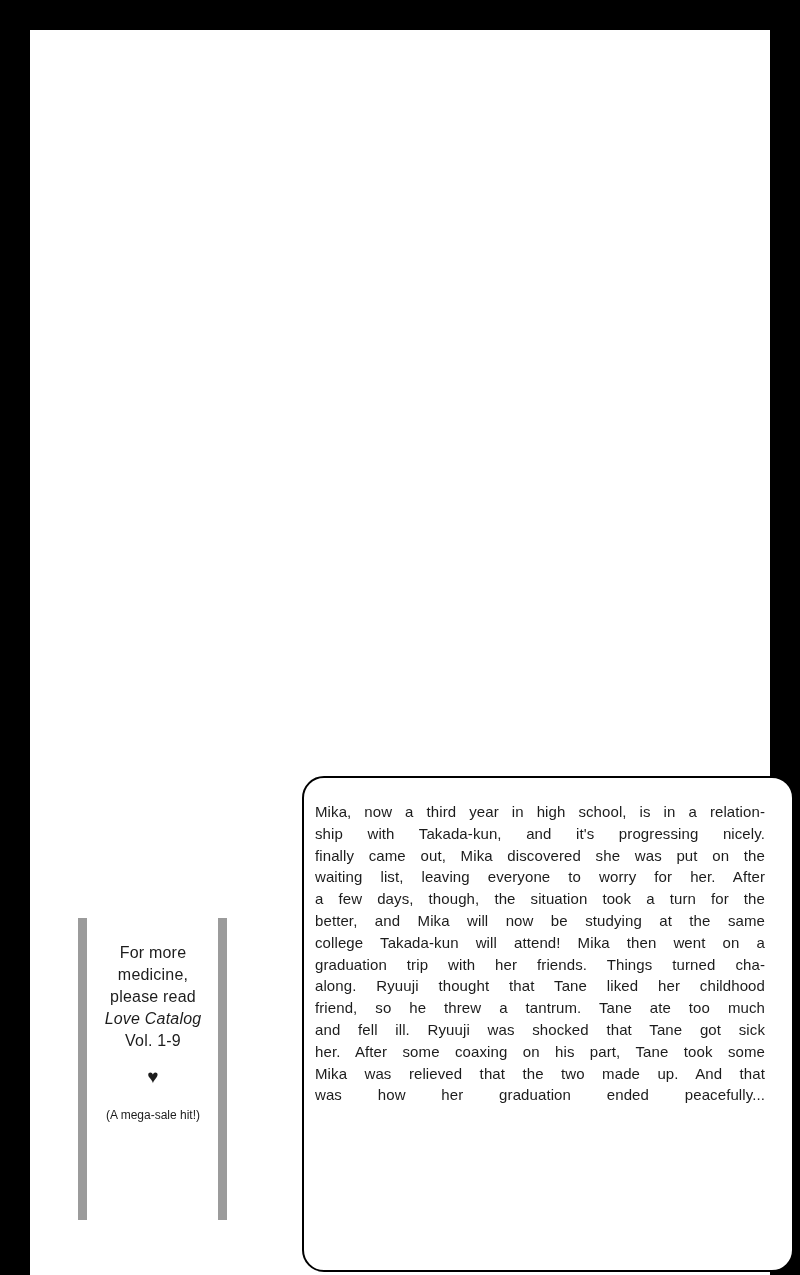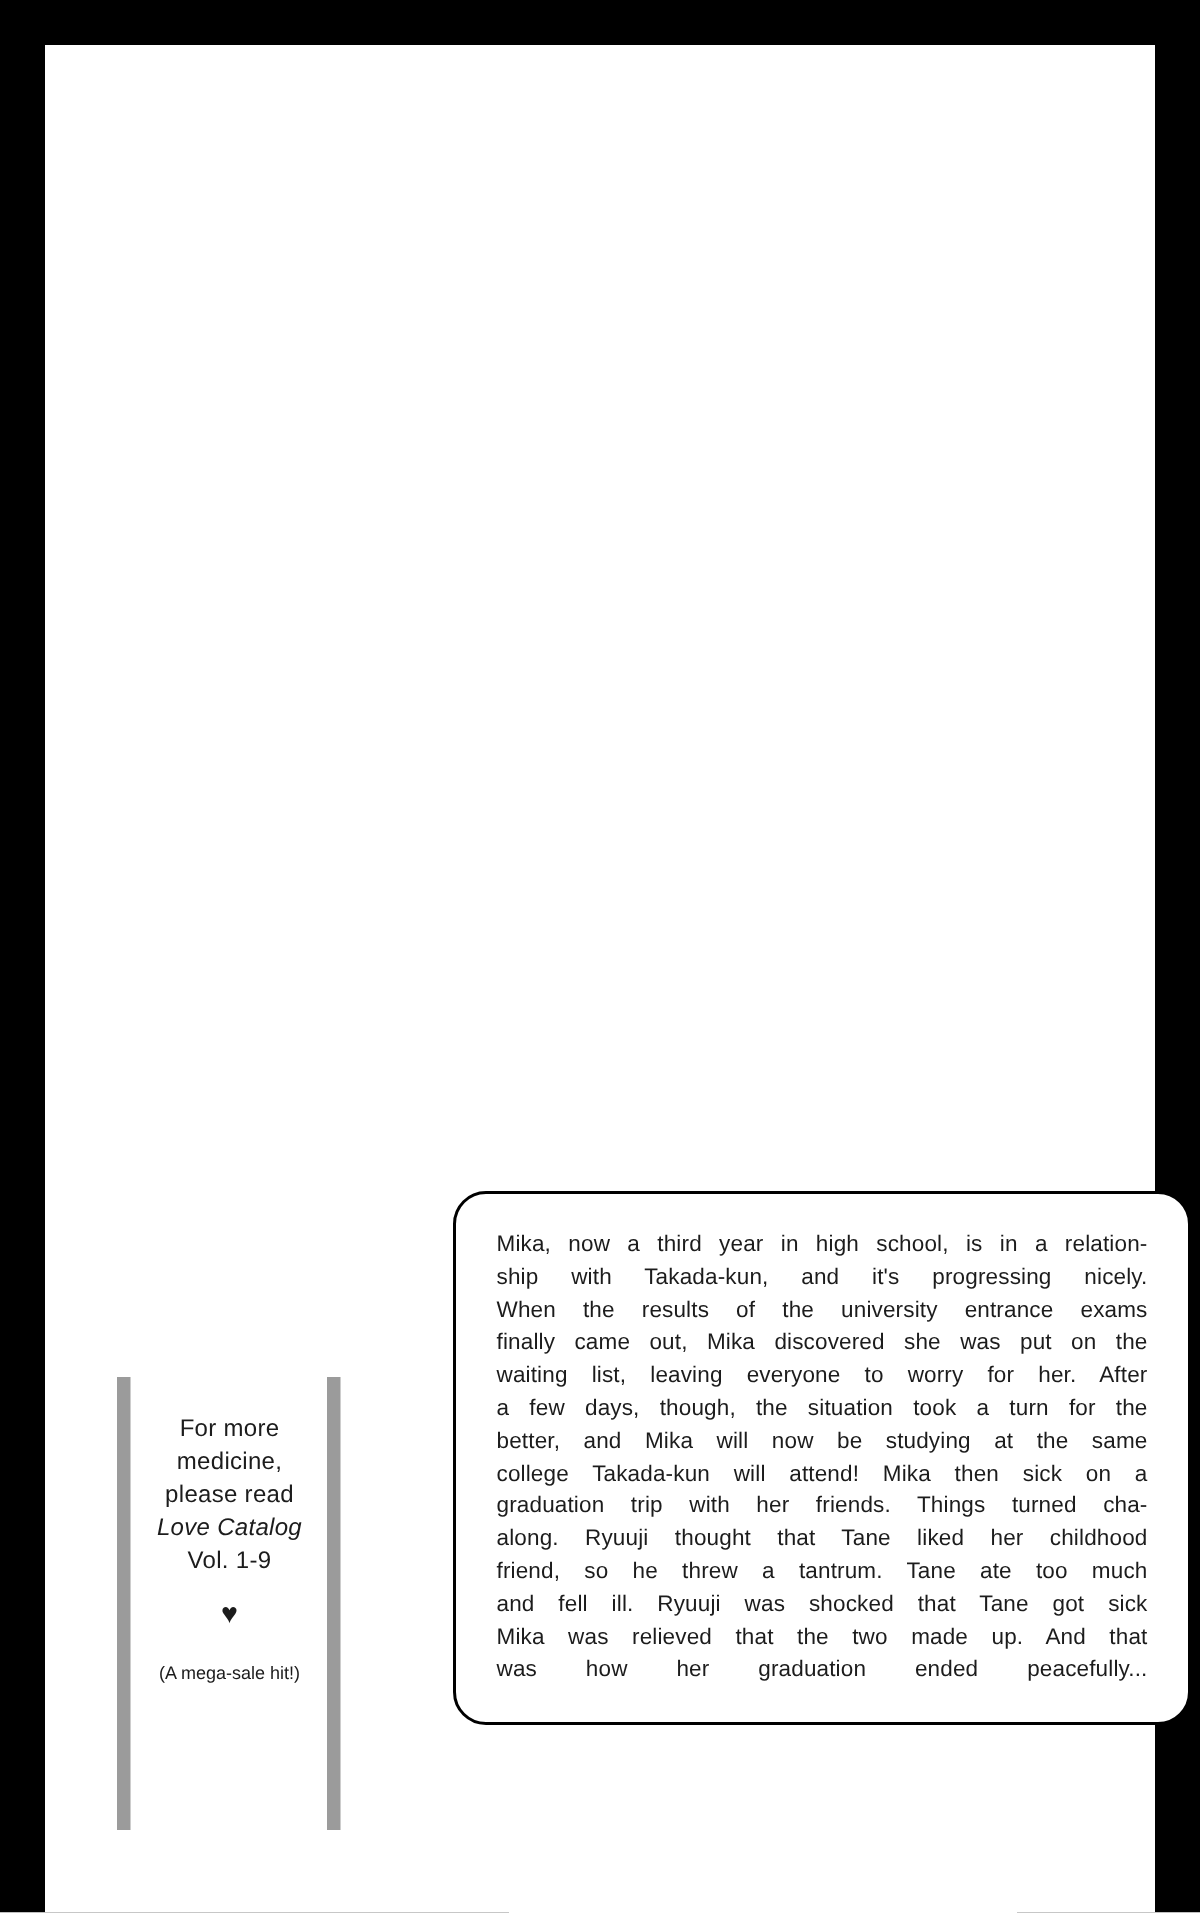--- a/index.html
+++ b/index.html
@@ -53,28 +53,28 @@
   .note-text .footnote {
     margin-top: 20px;
     font-size: 12px;
     line-height: 15px;
     letter-spacing: 0;
   }
   
   .recap-box {
     position: absolute;
     left: 272px;
-    top: 764px;
+    top: 746px;
     width: 492px;
-    height: 356px;
+    height: 496px;
     box-sizing: border-box;
     border: 2px solid #000000;
     border-radius: 22px;
     background: #ffffff;
-    padding: 23px 27px 0 27px;
+    padding: 23px 27px 0 11px;
     overflow: hidden;
   }
   .recap-line {
     font-size: 15px;
     line-height: 21.8px;
     text-align: justify;
     text-align-last: justify;
     white-space: normal;
     letter-spacing: 0.1px;
   }
@@ -95,29 +95,29 @@
       <div class="italic">Love Catalog</div>
       <div>Vol. 1-9</div>
       <div class="heart">♥</div>
       <div class="footnote">(A mega-sale hit!)</div>
     </div>
 
     <div class="recap-box">
       <div class="recap-lines">
           <div class="recap-line">Mika, now a third year in high school, is in a relation-</div>
           <div class="recap-line">ship with Takada-kun, and it's progressing nicely.</div>
-          <div class="recap-line">When the results of the university entrance exams</div>
           <div class="recap-line">finally came out, Mika discovered she was put on the</div>
           <div class="recap-line">waiting list, leaving everyone to worry for her. After</div>
           <div class="recap-line">a few days, though, the situation took a turn for the</div>
           <div class="recap-line">better, and Mika will now be studying at the same</div>
-          <div class="recap-line">college Takada-kun will attend! Mika then sick on a</div>
+          <div class="recap-line">college Takada-kun will attend! Mika then went on a</div>
           <div class="recap-line">graduation trip with her friends. Things turned cha-</div>
           <div class="recap-line">along. Ryuuji thought that Tane liked her childhood</div>
           <div class="recap-line">friend, so he threw a tantrum. Tane ate too much</div>
           <div class="recap-line">and fell ill. Ryuuji was shocked that Tane got sick</div>
+          <div class="recap-line">her. After some coaxing on his part, Tane took some</div>
           <div class="recap-line">Mika was relieved that the two made up. And that</div>
           <div class="recap-line">was how her graduation ended peacefully...</div>
         </div>
     </div>
 
   </div>
 </div>
 
 </body></html>

